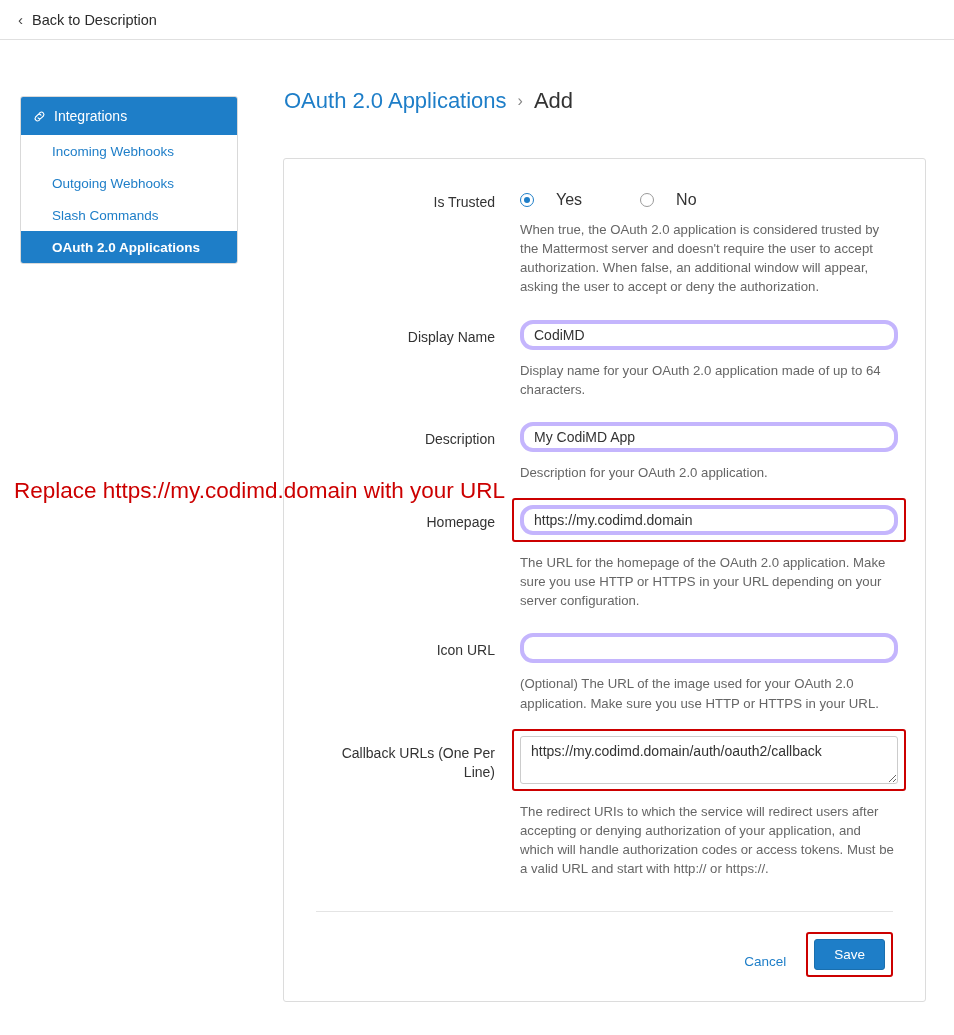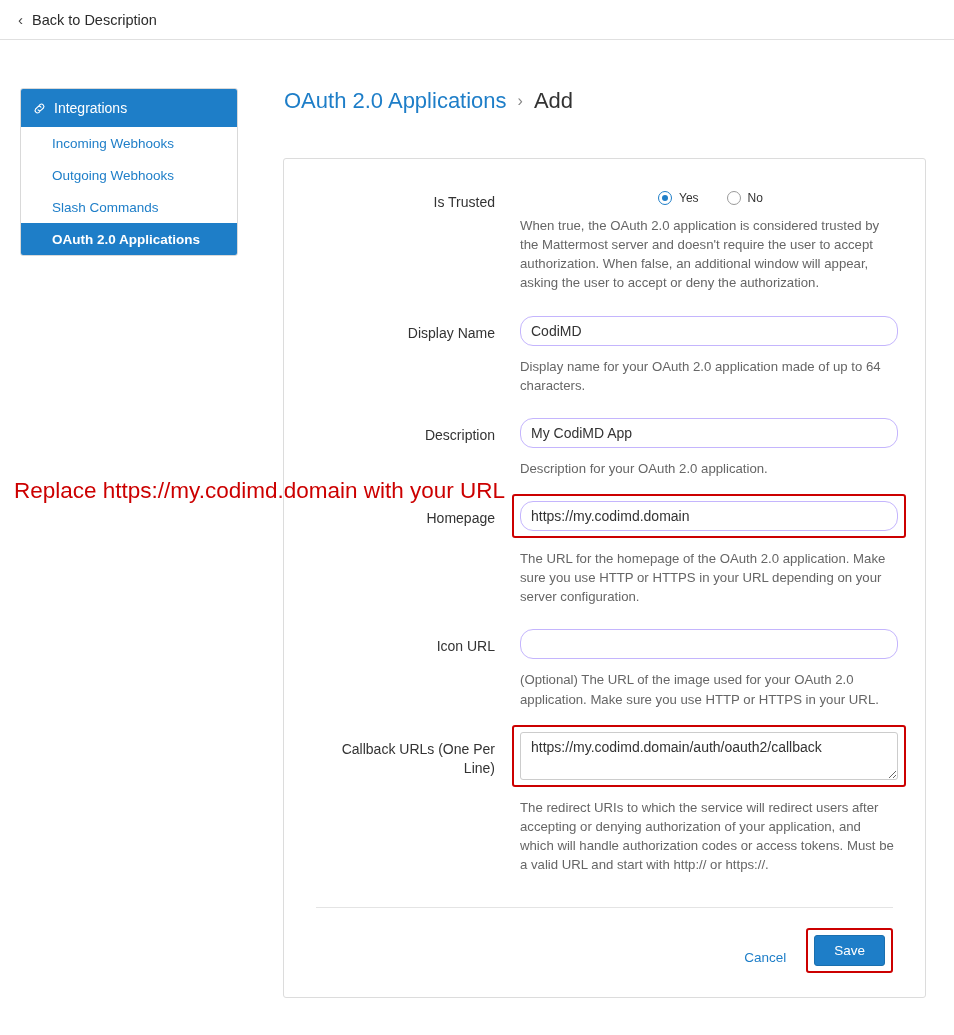--- a/index.html
+++ b/index.html
@@ -42,20 +42,21 @@
     width: 218px;
     margin-left: 20px;
     flex: none;
   }
   .sidebar-box {
     border: 1px solid #d9d9d9;
     border-radius: 3px;
     background: #fff;
     overflow: hidden;
     width: 218px;
+    margin-top: 8px;
   }
   .sidebar-header {
     background: #1e7ec8;
     color: #fff;
     font-size: 14px;
     padding: 11px 12px;
     display: flex;
     align-items: center;
     gap: 8px;
   }
@@ -132,24 +133,23 @@
   .help-text {
     font-size: 13.2px;
     color: #666;
     line-height: 1.45;
     margin: 11px 0 21px 0;
     max-width: 378px;
   }
   .radio-line {
     display: flex;
     align-items: center;
-    gap: 7px;
+    gap: 22px;
     padding-top: 6px;
-    font-size: 12px;
-    justify-content: center;
+    font-size: 16px;
   }
   .radio-line .sp { width: 14px; }
   .radio {
     width: 14px; height: 14px;
     border-radius: 50%;
     border: 1px solid #9a9a9a;
     background: #fff;
     display: inline-block;
     position: relative;
     flex: none;
@@ -163,21 +163,21 @@
     content: "";
     position: absolute;
     left: 3px; top: 3px;
     width: 6px; height: 6px;
     border-radius: 50%;
     background: #1e7ec8;
   }
   .txt-input {
     width: 378px;
     height: 30px;
-    border: 1px solid #c4b5fd;
+    border: 4px solid #c4b5fd;
     border-radius: 13px;
     padding: 4px 10px;
     font-size: 14px;
     color: #333;
     font-family: "Liberation Sans", sans-serif;
     background: #fff;
     display: block;
   }
   .txt-area {
     width: 378px;

